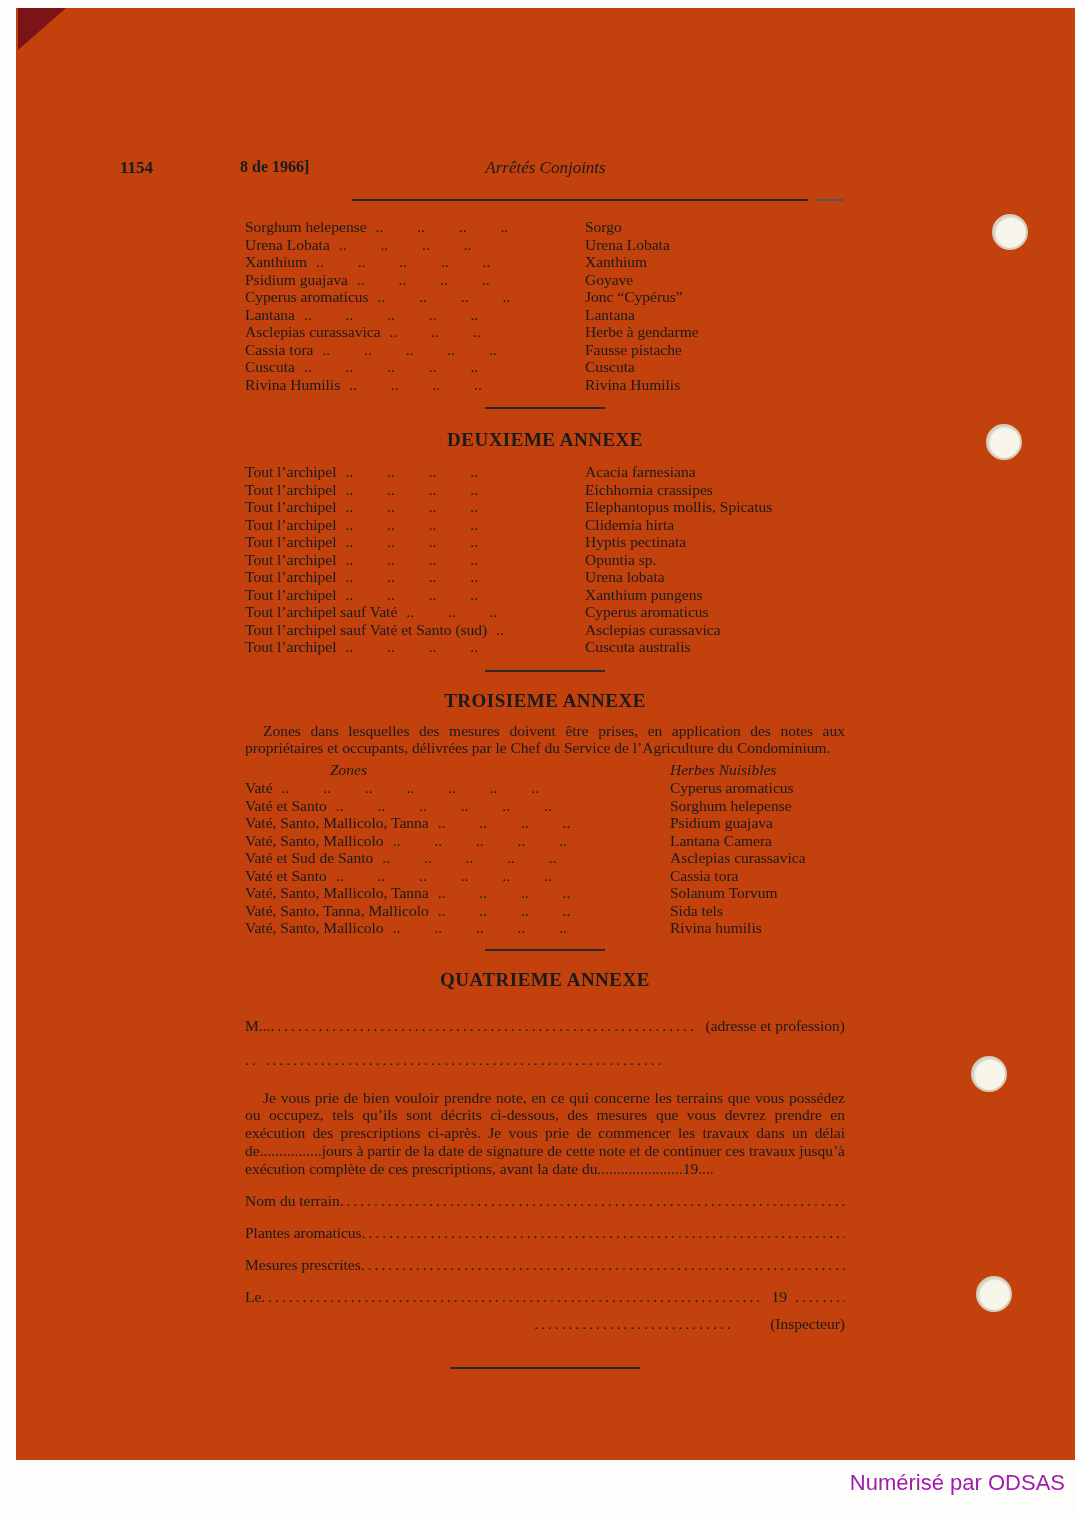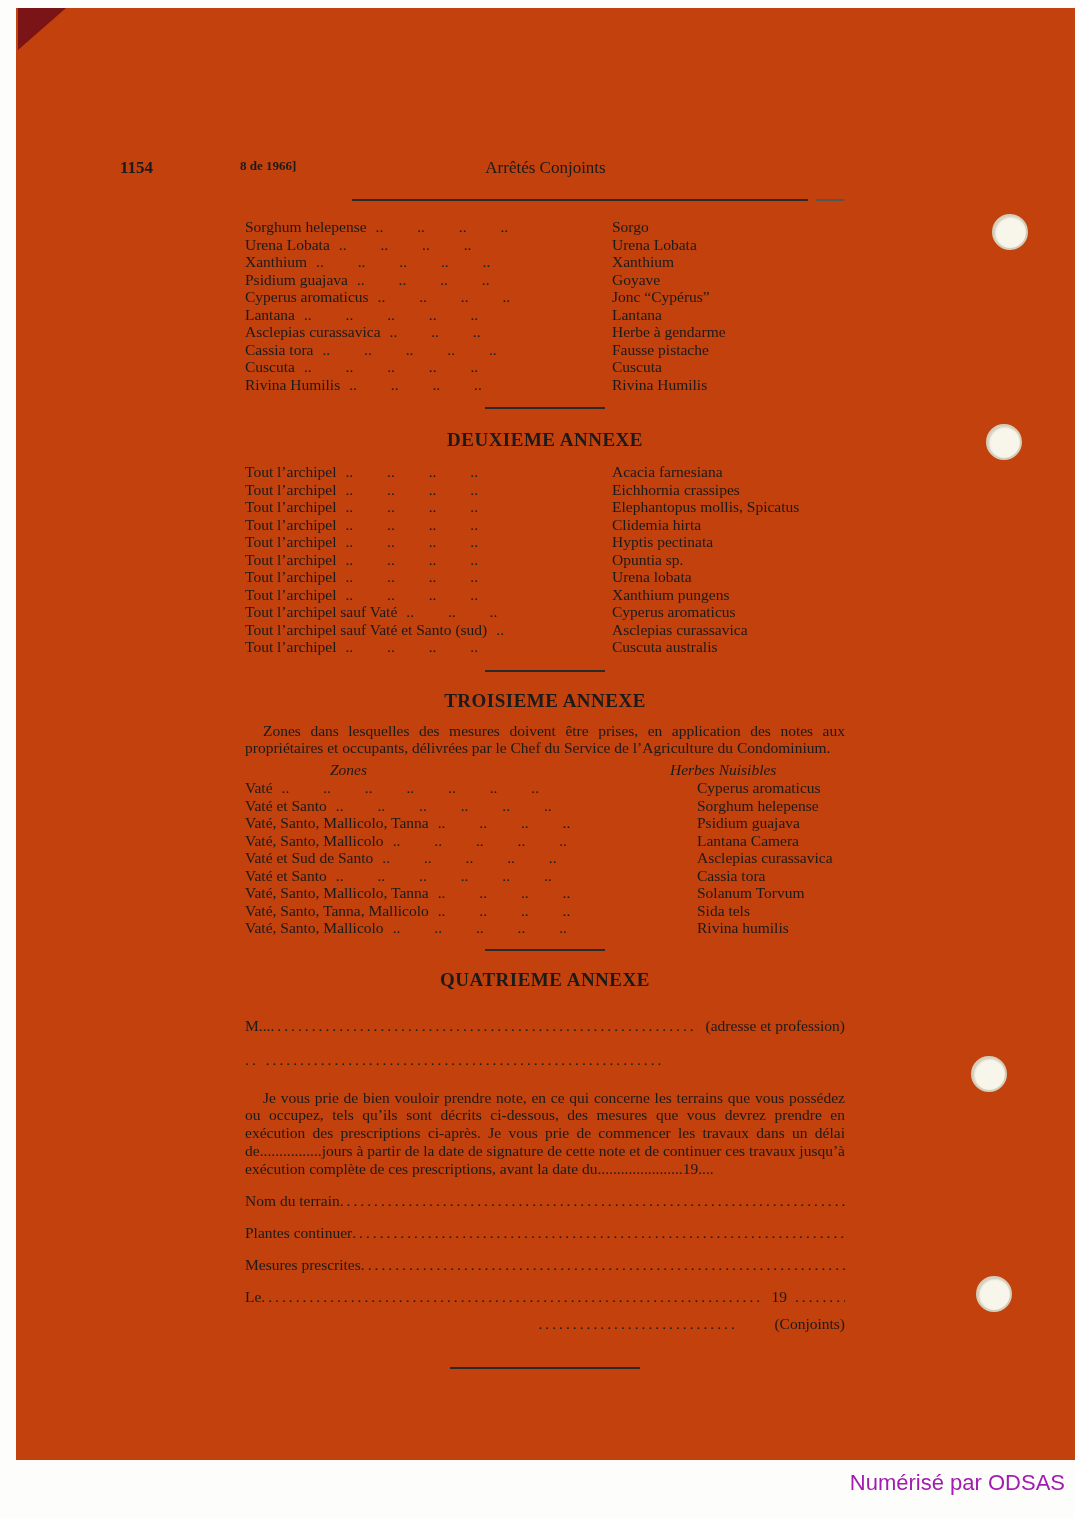--- a/index.html
+++ b/index.html
@@ -26,28 +26,28 @@
   .hole {
     position:absolute;
     width:36px; height:36px;
     border-radius:50%;
     background:#f8f5ea;
     border:2px solid #d4cdb8;
     box-shadow:inset 1px 1px 2px rgba(120,110,85,.35);
   }
   .hdr { position:relative; margin-top:150px; height:40px; }
   .hdr .pageno { position:absolute; left:104px; top:0; font-weight:bold; font-size:17px; }
-  .hdr .issue  { position:absolute; left:224px; top:0; font-weight:bold; font-size:13px; }
-  .hdr .jtitle { position:absolute; left:0; right:0; top:0; text-align:center; font-size:17px; }
+  .hdr .issue  { position:absolute; left:224px; top:0; font-weight:bold; font-size:16px; }
+  .hdr .jtitle { position:absolute; left:0; right:0; top:0; text-align:center; font-style:italic; font-size:17px; }
   .rule-row { margin-left:336px; display:flex; align-items:center; gap:8px; height:4px; }
   .rule-long { width:456px; border-top:2px solid #2a2a2a; }
   .rule-dash { width:28px; border-top:2px solid #555; }
   .content { margin-left:229px; width:600px; font-size:15.5px; }
   .list { line-height:17.5px; }
-  .lrow { display:grid; grid-template-columns:340px 1fr;gap:27px; }
+  .lrow { display:grid; grid-template-columns:340px 1fr; }
   .list3 .lrow { grid-template-columns:425px 1fr; }
   .cl { white-space:nowrap; overflow:visible; }
   .cr { white-space:nowrap; }
   .dots { word-spacing:30px; padding-left:9px; white-space:nowrap; }
   .short-rule { border-top:2px solid #2a2a2a; width:120px; margin:14px auto 0 auto; }
   .short-rule.wide { width:190px; margin-top:34px; }
   .annexe-h { text-align:center; font-weight:bold; font-size:19px; margin-top:20px; letter-spacing:.5px; }
   .subtitle { text-align:center; font-style:italic; font-size:15.5px; margin-top:8px; }
   .para { text-align:justify; line-height:17.8px; margin-top:10px; }
   .para.indent { text-indent:18px; }
@@ -248,38 +248,38 @@
       <span class="leader line2">.. ..........................................................................</span>
     </div>
 
     <div class="para indent mt20">Je vous prie de bien vouloir prendre note, en ce qui concerne les terrains que vous possédez ou occupez, tels qu’ils sont décrits ci-dessous, des mesures que vous devrez prendre en exécution des prescriptions ci-après. Je vous prie de commencer les travaux dans un délai de................jours à partir de la date de signature de cette note et de continuer ces travaux jusqu’à exécution complète de ces prescriptions, avant la date du......................19....</div>
 
     <div class="fill-line mt14">
       <span>Nom du terrain</span>
       <span class="leader grow">..........................................................................................</span>
     </div>
     <div class="fill-line mt14">
-      <span>Plantes continuer</span>
+      <span>Plantes aromaticus</span>
       <span class="leader grow">..........................................................................................</span>
     </div>
     <div class="fill-line mt14">
       <span>Mesures prescrites</span>
       <span class="leader grow">..........................................................................................</span>
     </div>
 
     <div class="fill-line mt14">
       <span>Le</span>
       <span class="leader grow">..........................................................................................</span>
       <span style="padding-left:10px;">19</span>
       <span class="leader" style="padding-left:8px; width:70px;">........</span>
     </div>
 
     <div class="insp">
       <span class="leader">.............................</span>
-      <span class="lbl">(Conjoints)</span>
+      <span class="lbl">(Inspecteur)</span>
     </div>
 
     <div class="short-rule wide"></div>
 
   </div>
 </div>
 
 <div class="credit">Numérisé par ODSAS</div>
 
 </body></html>

